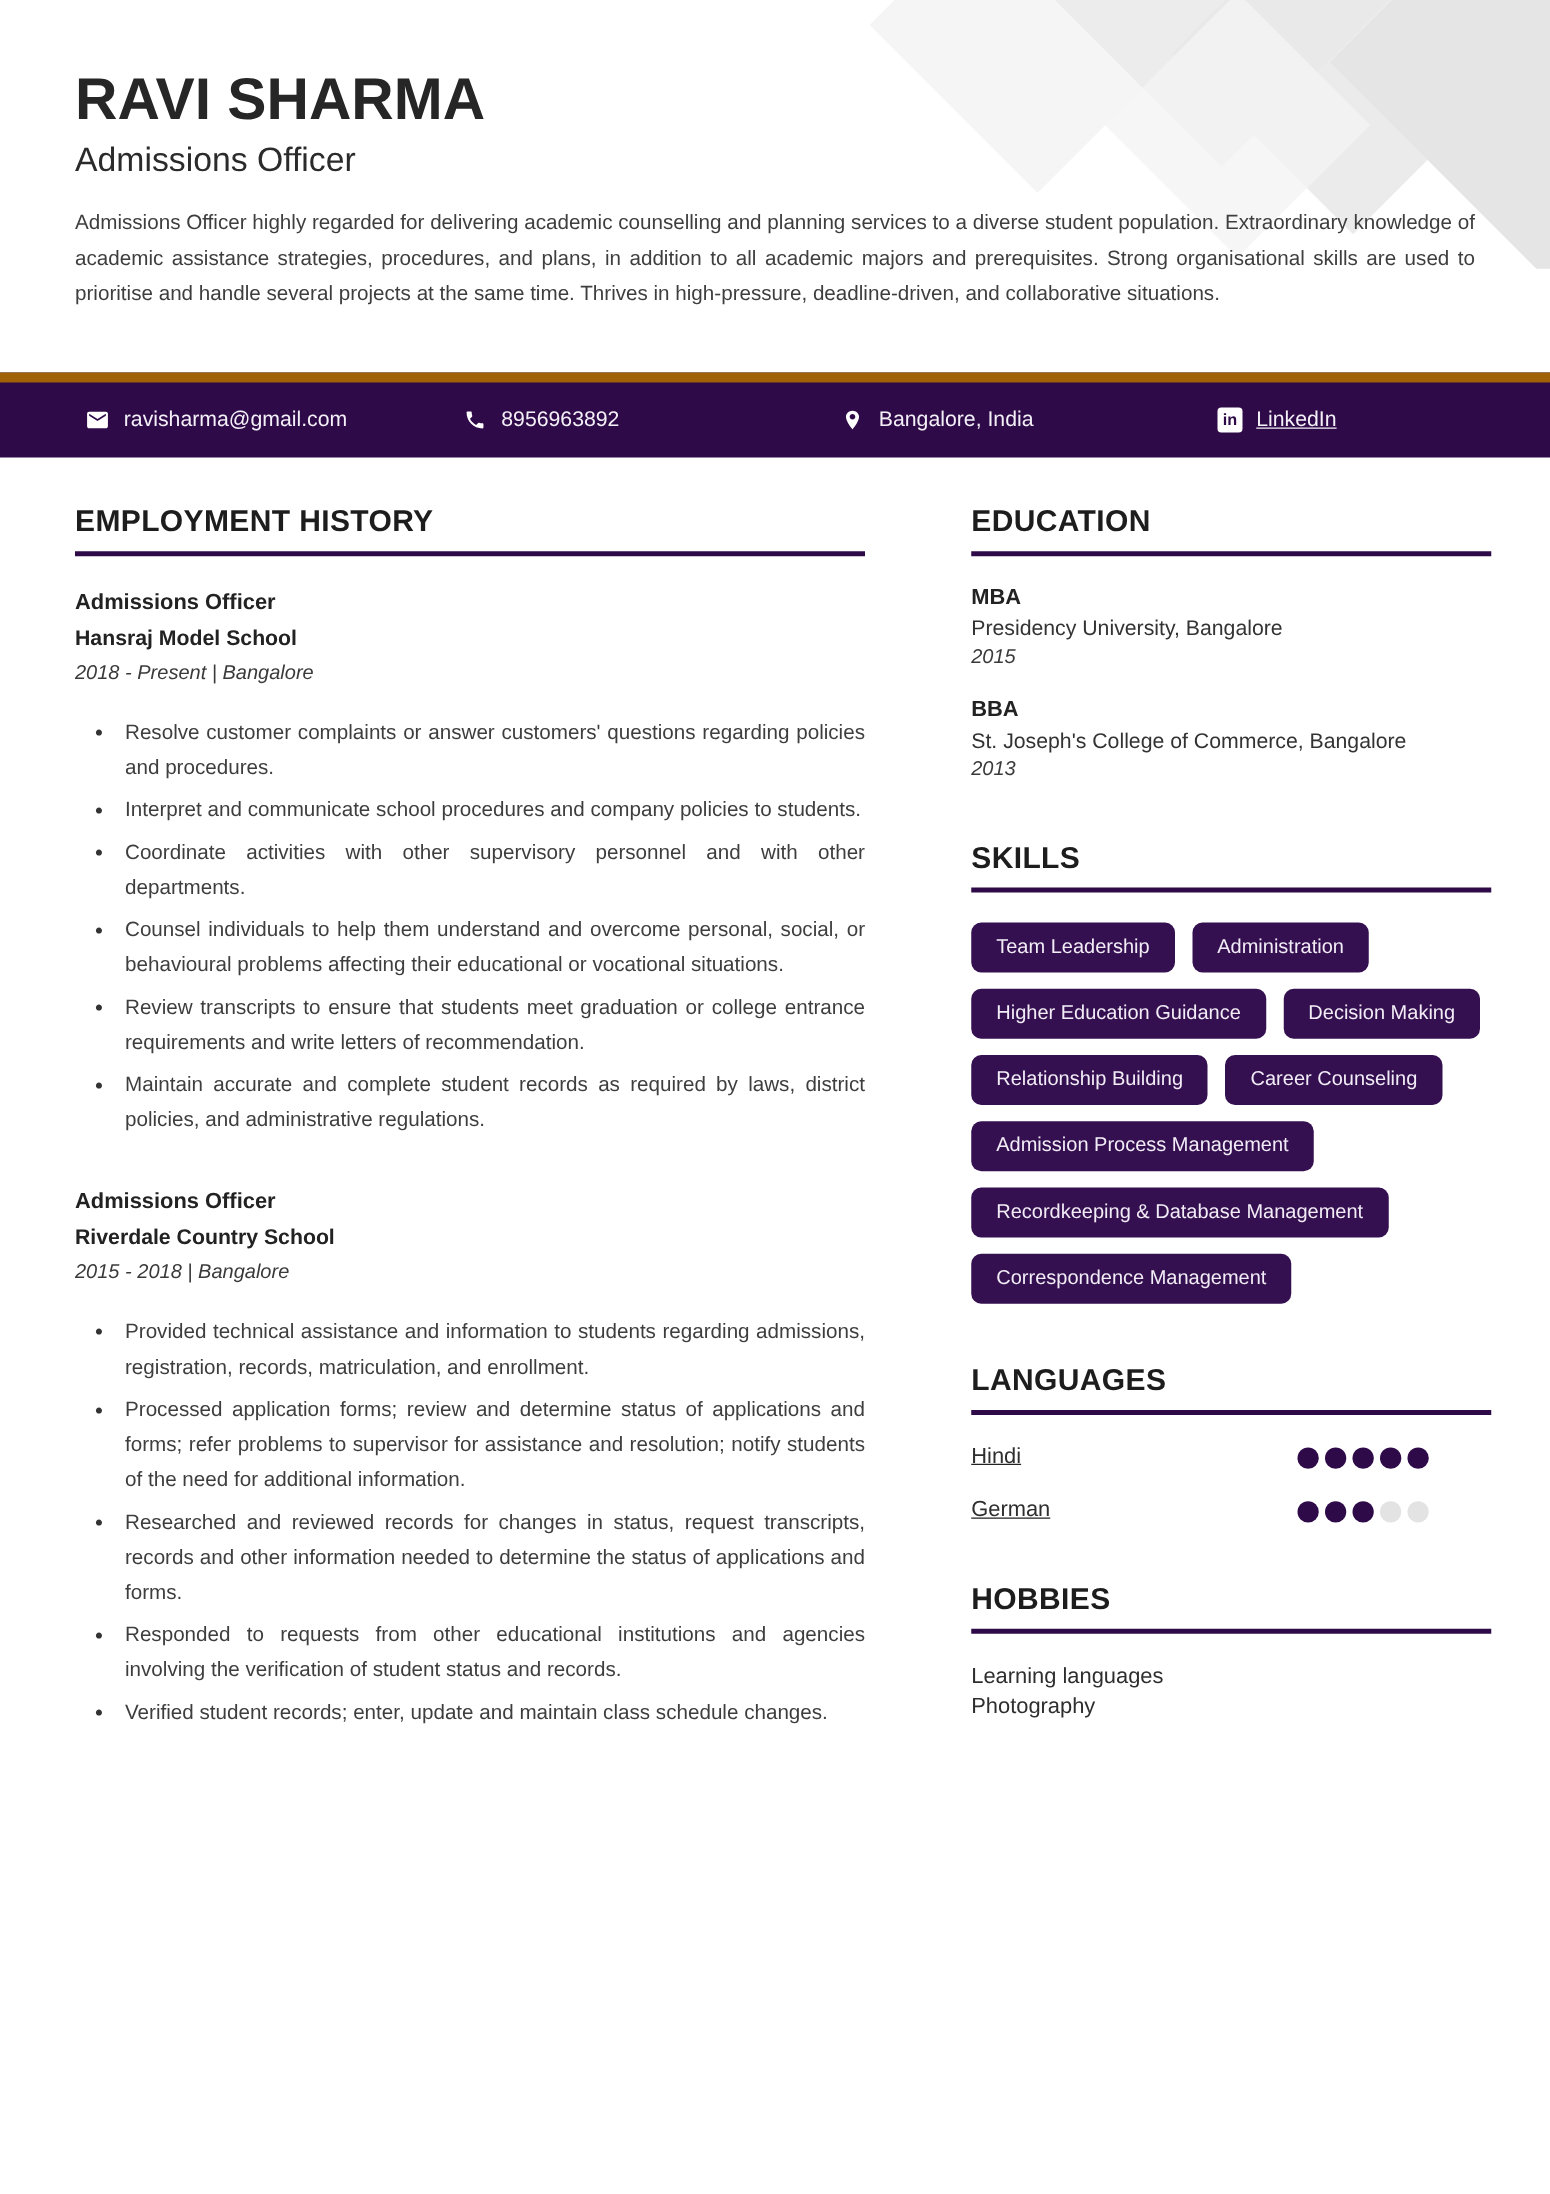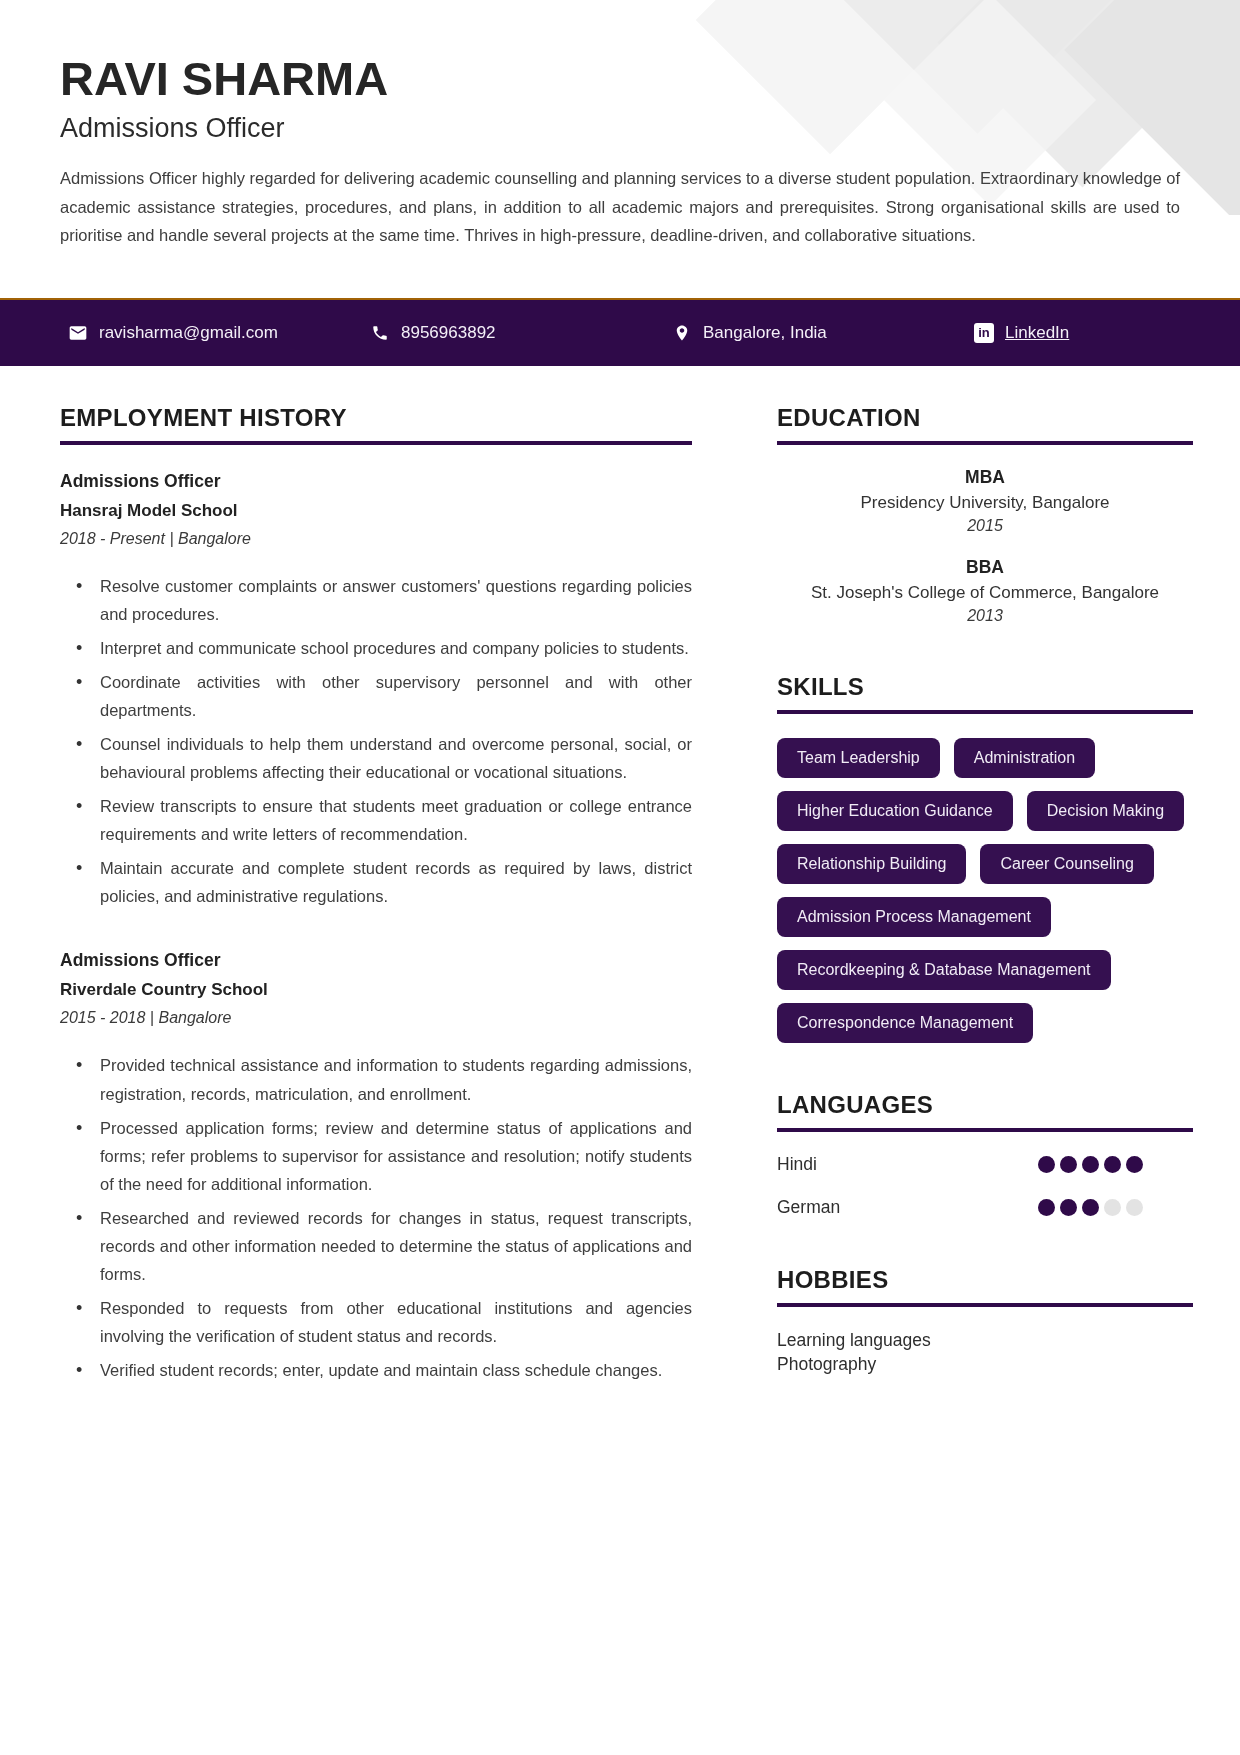--- a/index.html
+++ b/index.html
@@ -24,21 +24,21 @@
   .d4{width:180px;height:180px;left:425px;top:-150px;background:#f1f1f1;opacity:.9;}
   .d5{width:270px;height:270px;left:440px;top:-85px;background:#e5e5e5;}
   .d6{width:150px;height:150px;left:235px;top:25px;background:#f4f4f4;opacity:.8;}
 
   .header{padding:54px 60px 0 60px;position:relative;}
   .name{font-size:47px;font-weight:700;color:#262626;margin:0;letter-spacing:0;line-height:1.05;}
   .job-title-main{font-size:27px;font-weight:400;color:#2b2b2b;margin-top:10px;}
   .summary{margin-top:20px;width:1120px;font-size:16.5px;line-height:1.73;color:var(--body);text-align:justify;}
 
   .contact-bar{
-    margin-top:48px;height:68px;background:var(--accent);border-top:2px solid #a16207;
+    margin-top:48px;height:68px;background:var(--accent);border-top:8px solid #a16207;
     display:flex;align-items:center;color:#f4f0f8;font-size:17px;padding-left:68px;
   }
   .contact-item{display:flex;align-items:center;gap:11px;width:302px;}
   .contact-item:last-child{width:auto;}
   .cicon{width:20px;height:20px;flex:0 0 auto;display:flex;align-items:center;justify-content:center;}
   .cicon svg{display:block;}
   .li-badge{width:20px;height:20px;background:#ffffff;border-radius:3px;color:var(--accent);
     font-weight:700;font-size:13px;display:flex;align-items:center;justify-content:center;}
   .linkedin-link{color:#f4f0f8;text-decoration:underline;cursor:pointer;}
 
@@ -54,31 +54,31 @@
   .job-title{font-size:17.5px;font-weight:700;color:#222;}
   .job-company{font-size:17px;font-weight:700;color:#222;margin-top:9px;}
   .job-meta{font-size:16px;font-style:italic;color:#3a3a3a;margin-top:9px;}
   .bullets{list-style:none;margin:24px 0 0 0;padding:0;}
   .bullet{position:relative;padding-left:40px;font-size:16.5px;line-height:1.7;color:var(--body);
     text-align:justify;margin-top:6px;}
   .bullet::before{content:"•";position:absolute;left:16px;top:-1px;color:#333;font-size:18px;}
 
   .right-section{margin-top:0;}
   .right-section + .right-section{margin-top:48px;}
-  .edu{margin-top:22px;text-align:center;}
+  .edu{margin-top:22px;}
   .edu-degree{font-size:17.5px;font-weight:700;color:#222;}
   .edu-school{font-size:17px;color:#333;margin-top:5px;}
   .edu-year{font-size:16px;font-style:italic;color:#3a3a3a;margin-top:4px;}
 
   .pills{margin-top:24px;display:flex;flex-wrap:wrap;gap:13px 14px;text-align:right;}
   .pill{background:var(--pill);color:#f1ecf6;font-size:16px;padding:11px 20px;border-radius:8px;
     white-space:nowrap;}
 
   .lang-rows{margin-top:6px;}
-  .lang-row{display:flex;align-items:center;margin-top:22px;}
+  .lang-row{display:flex;align-items:flex-end;margin-top:22px;text-decoration:underline;}
   .lang-name{flex:1;font-size:17.5px;color:#2e2e2e;}
   .dots{display:flex;gap:5px;margin-right:50px;}
   .dot{width:17px;height:17px;border-radius:50%;background:var(--dot-empty);}
   .dot.filled{background:var(--accent);}
 
   .hobby-list{margin-top:22px;}
   .hobby{font-size:17.5px;color:#2e2e2e;line-height:1.35;}
 </style>
 </head>
 <body>

